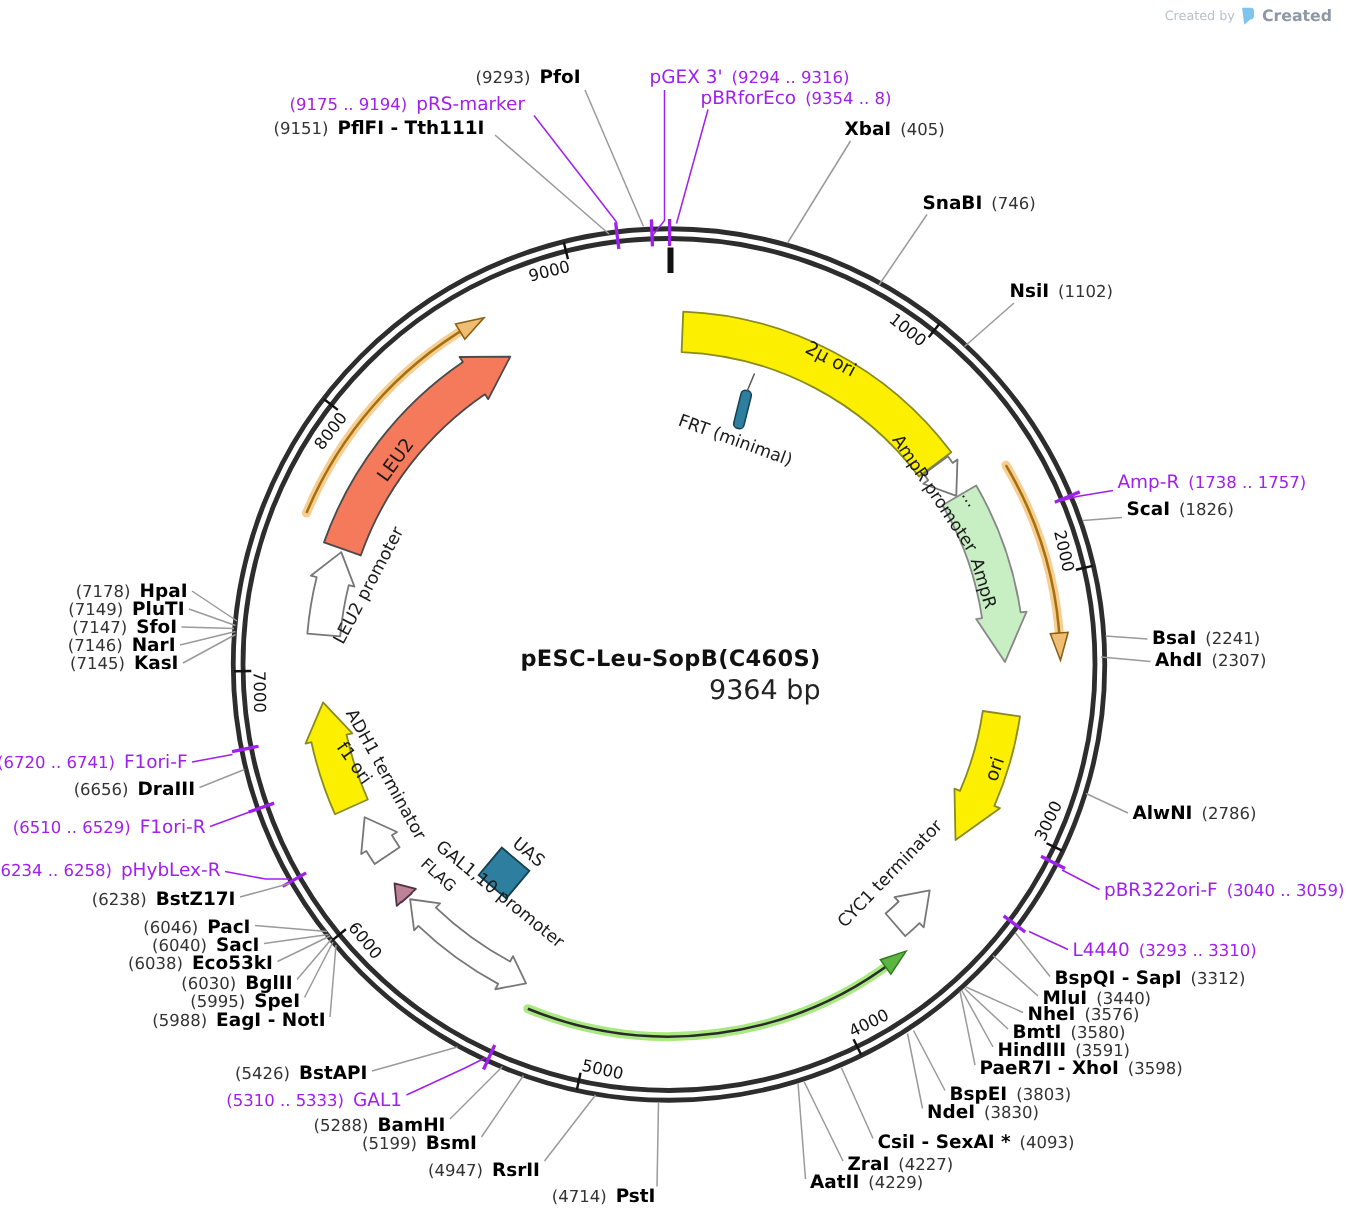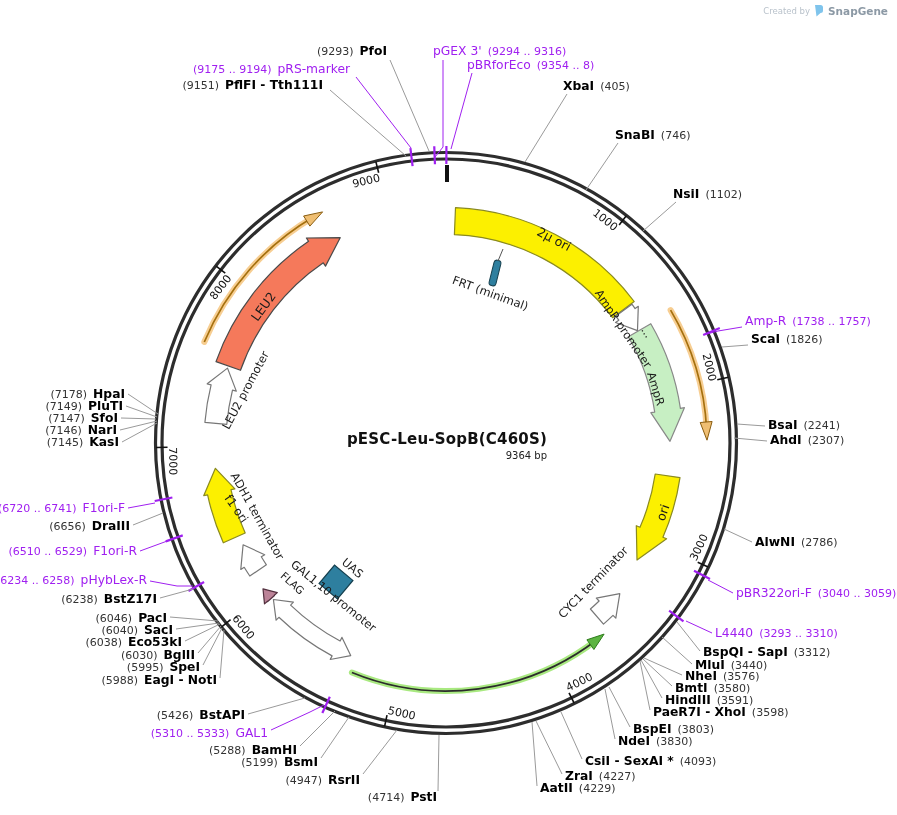--- a/index.html
+++ b/index.html
@@ -2,21 +2,21 @@
 <html><head>
 <meta charset="utf-8">
 <style>
   html,body{margin:0;padding:0;background:#fff;}
   #stage{position:relative;width:897px;height:815px;background:#ffffff;overflow:hidden;
          font-family:"DejaVu Sans","Liberation Sans",sans-serif;}
   #map{position:absolute;left:0;top:0;}
   #title-block{position:absolute;left:447px;top:430px;transform:translate(-50%,0);
                text-align:right;pointer-events:none;}
   #title-block .t1{font-size:15px;font-weight:bold;color:#111;letter-spacing:.2px;white-space:nowrap;}
-  #title-block .t2{font-size:10px;color:#222;margin-top:2px;}
+  #title-block .t2{font-size:18px;color:#222;margin-top:2px;}
   #brand{position:absolute;right:9px;top:5px;display:flex;align-items:center;gap:4px;}
   #brand .cb{font-size:8.5px;color:#b9c2cb;}
   #brand .sg{font-size:10.5px;font-weight:600;color:#8c99a5;}
   #brand svg{display:block;}
 </style>
 </head>
 <body>
 
 <div id="stage">
   <svg id="map" width="897" height="815" viewBox="0 0 897 815">
@@ -186,20 +186,20 @@
       <text x="119" y="446" text-anchor="end"><tspan font-size="11" fill="#333333">(7145)</tspan><tspan font-size="12.3" font-weight="bold" dx="6" fill="#000">KasI</tspan></text>
     </svg>
 
   <div id="brand">
     <span class="cb">Created by</span>
     <span>
       <svg width="10" height="12" viewBox="0 0 10 12">
         <path d="M1,0 h5.5 a2.5,2.5 0 0 1 2.5,2.5 v3 a2.5,2.5 0 0 1 -2.5,2.5 l-4,3.5 z" fill="#7fc4ec"></path>
       </svg>
     </span>
-    <span class="sg">SnapGene</span>
+    <span class="sg">Created</span>
   </div>
 
   <div id="title-block">
     <div class="t1">pESC-Leu-SopB(C460S)</div>
     <div class="t2">9364 bp</div>
   </div>
 </div>
 
 </body></html>

